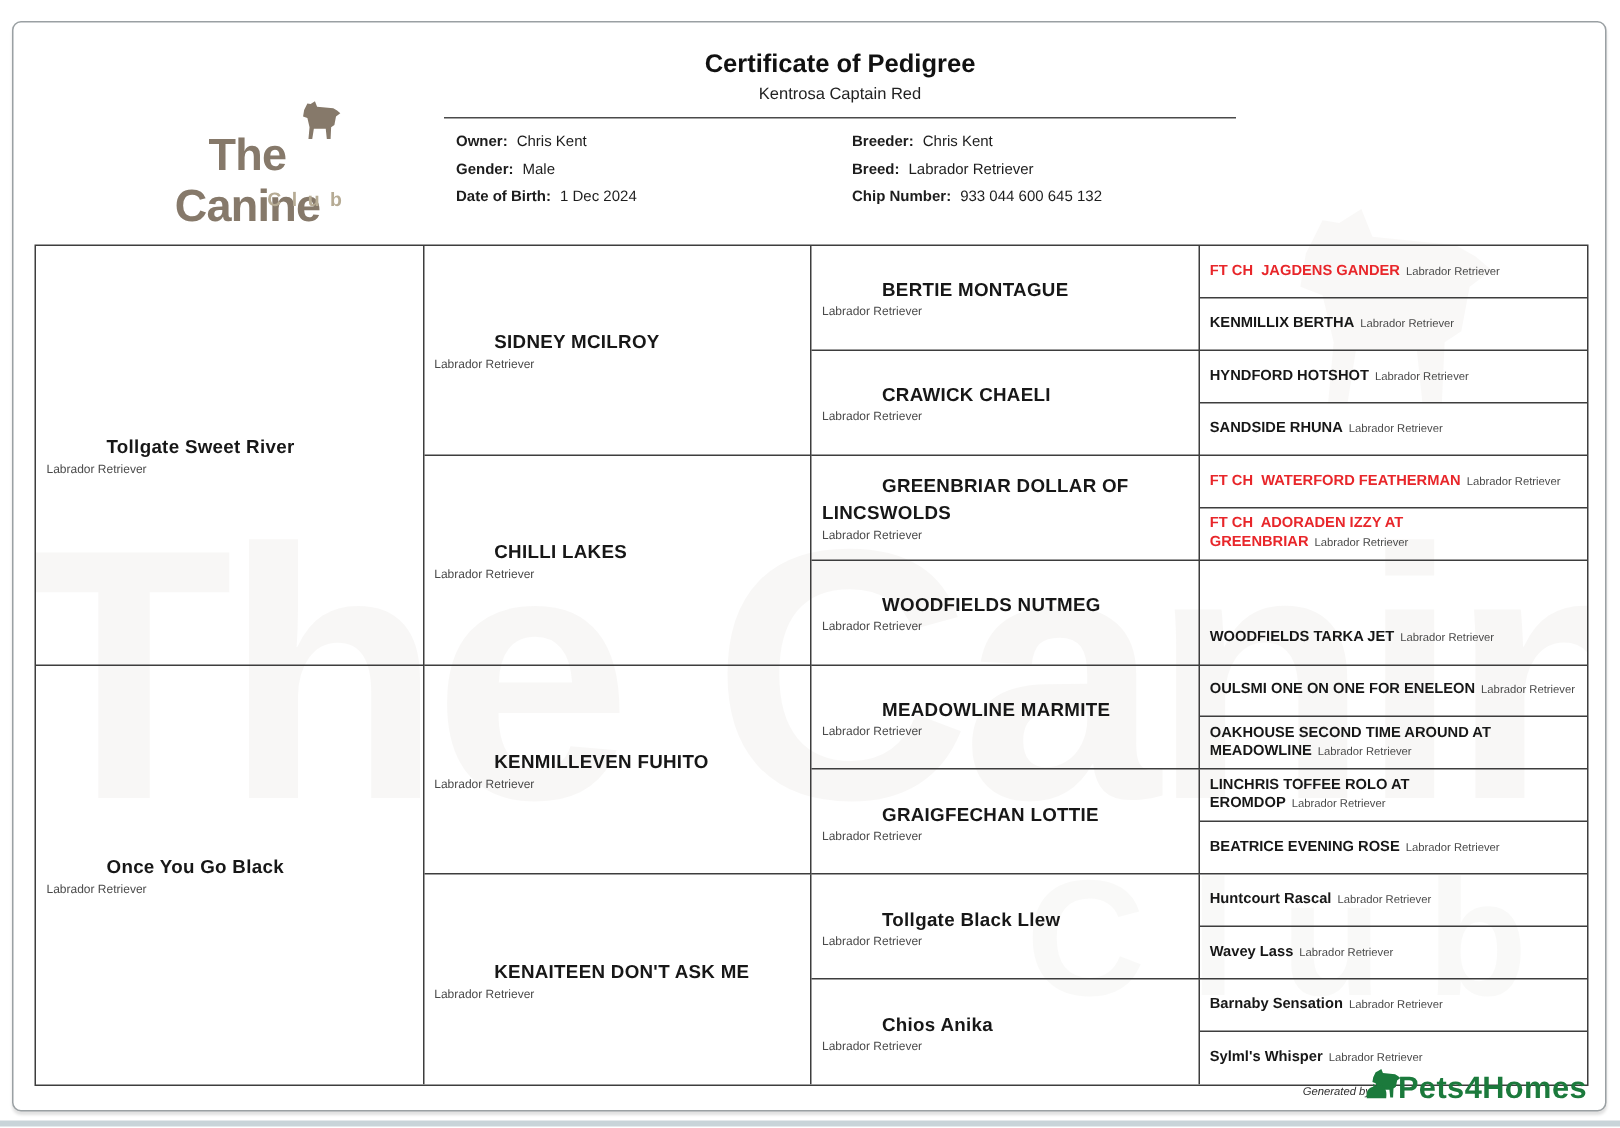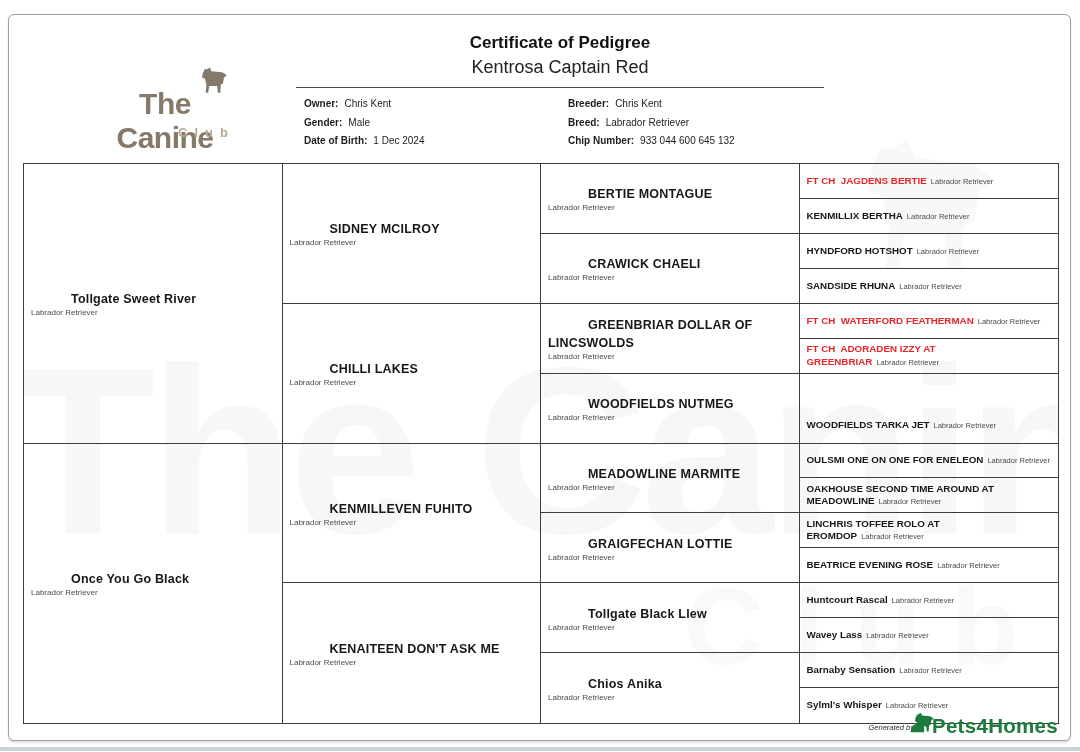--- a/index.html
+++ b/index.html
@@ -24,21 +24,21 @@
   
   .logo{position:absolute;left:78px;top:50px;width:156px;height:88px;}
   .logo-dog{position:absolute;top:0;right:10px;width:36px;height:31px;fill:var(--logo-brown);}
   .logo-main{position:absolute;top:22px;left:0;width:100%;text-align:center;
     font-size:30px;font-weight:bold;color:var(--logo-brown);letter-spacing:-0.5px;}
   .logo-sub{position:absolute;top:60px;right:8px;font-size:13px;font-weight:bold;
     color:var(--logo-tan);letter-spacing:7px;}
   
   .head-center{position:absolute;left:287px;top:18px;width:528px;}
   .title{text-align:center;font-size:17px;font-weight:bold;color:#111;}
-  .subtitle{text-align:center;font-size:18px;margin-top:4px;color:#222;}
+  .subtitle{text-align:center;font-size:11px;margin-top:4px;color:#222;}
   .info{border-top:1.5px solid #4a4a4a;margin-top:9px;padding-top:7px;display:flex;}
   .info-col{width:50%;}
   .info-row{font-size:10px;line-height:18.5px;padding-left:8px;}
   .info-label{font-weight:bold;margin-right:6px;}
   
   .table-wrap{position:absolute;left:14px;top:148px;width:1036px;height:561px;
     border:1.5px solid var(--line);overflow:hidden;z-index:1;}
   .grid{position:relative;z-index:1;width:100%;height:100%;display:grid;
     grid-template-columns:repeat(4,1fr);grid-template-rows:repeat(16,1fr);}
   .cell{border-right:1px solid var(--line);border-bottom:1px solid var(--line);
@@ -158,21 +158,21 @@
         <div class="cell g3" style="grid-area: 11 / 3 / span 2;">
           <div class="cell-line"><span class="dog-name">GRAIGFECHAN LOTTIE</span><span class="dog-breed">Labrador Retriever</span></div>
         </div>
         <div class="cell g3" style="grid-area: 13 / 3 / span 2;">
           <div class="cell-line"><span class="dog-name">Tollgate Black Llew</span><span class="dog-breed">Labrador Retriever</span></div>
         </div>
         <div class="cell g3 last-row" style="grid-area: 15 / 3 / span 2;">
           <div class="cell-line"><span class="dog-name">Chios Anika</span><span class="dog-breed">Labrador Retriever</span></div>
         </div>
         <div class="cell g4 champion last-col" style="grid-area: 1 / 4 / span 1;">
-          <div class="cell-line"><span class="dog-name">FT CH  JAGDENS BERTIE</span><span class="dog-breed">Labrador Retriever</span></div>
+          <div class="cell-line"><span class="dog-name">FT CH  JAGDENS GANDER</span><span class="dog-breed">Labrador Retriever</span></div>
         </div>
         <div class="cell g4 last-col" style="grid-area: 2 / 4 / span 1;">
           <div class="cell-line"><span class="dog-name">KENMILLIX BERTHA</span><span class="dog-breed">Labrador Retriever</span></div>
         </div>
         <div class="cell g4 last-col" style="grid-area: 3 / 4 / span 1;">
           <div class="cell-line"><span class="dog-name">HYNDFORD HOTSHOT</span><span class="dog-breed">Labrador Retriever</span></div>
         </div>
         <div class="cell g4 last-col" style="grid-area: 4 / 4 / span 1;">
           <div class="cell-line"><span class="dog-name">SANDSIDE RHUNA</span><span class="dog-breed">Labrador Retriever</span></div>
         </div>

